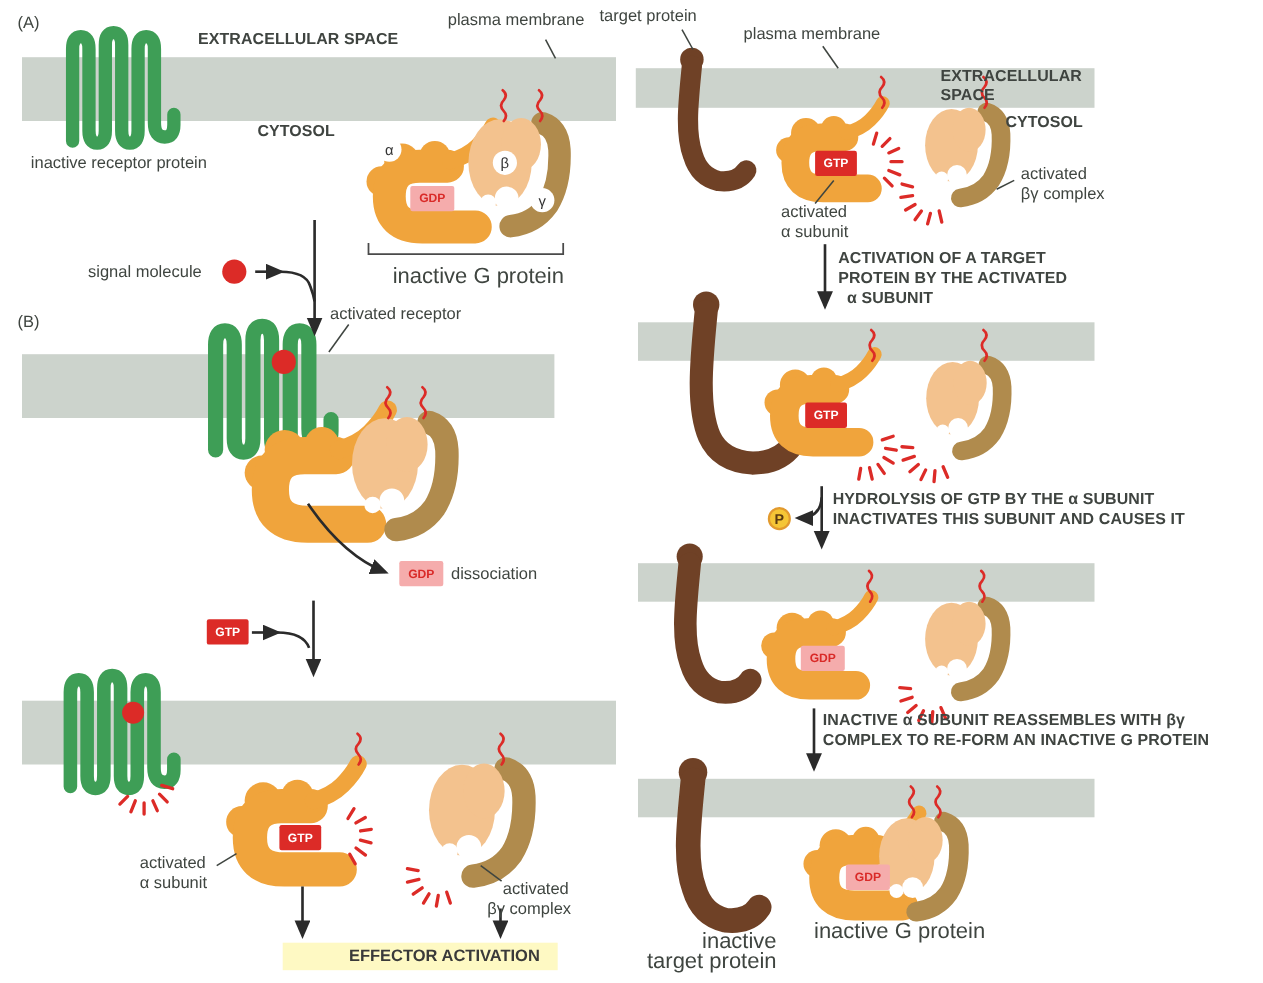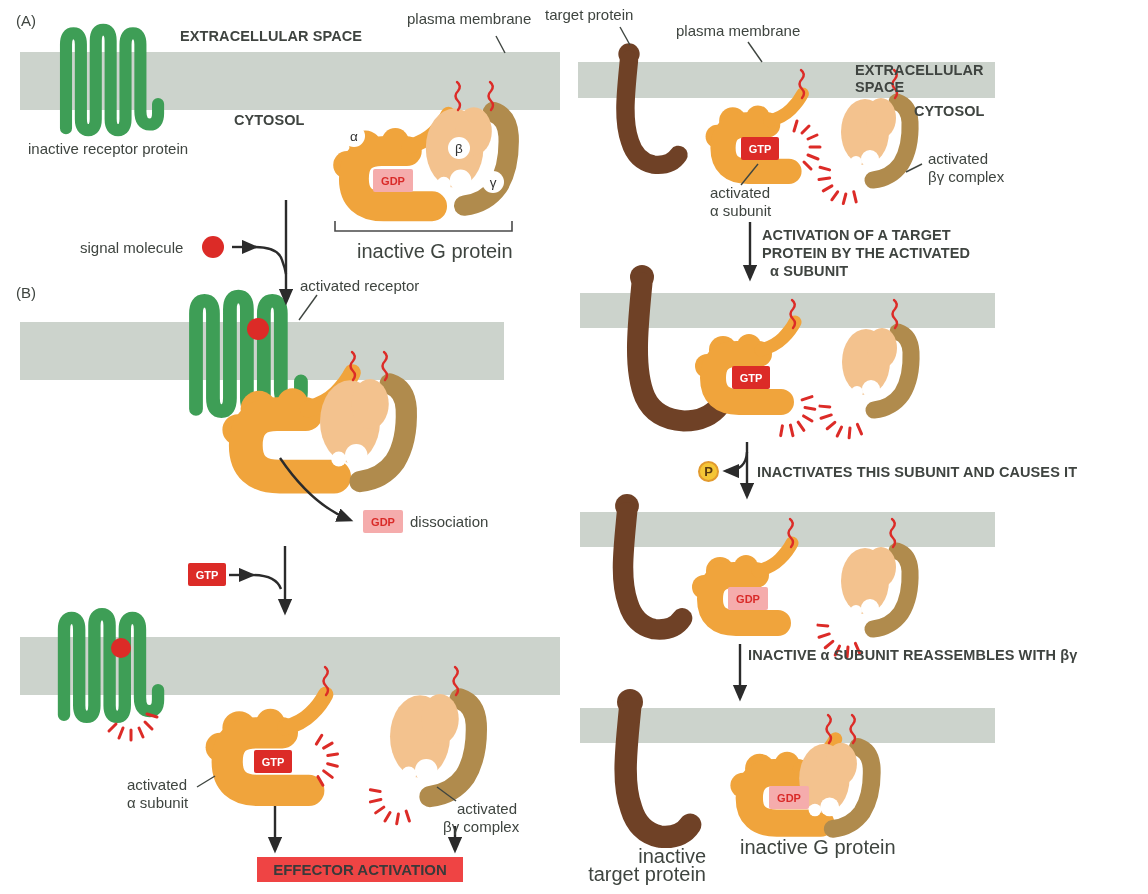--- a/index.html
+++ b/index.html
@@ -14,22 +14,22 @@
         display:flex;align-items:center;justify-content:center;border-radius:2px;
         font-family:"Liberation Sans",sans-serif;}
   .pbox{position:absolute;background:#F5ACAC;color:#D92A28;font-weight:700;font-size:11px;
         display:flex;align-items:center;justify-content:center;border-radius:2px;
         font-family:"Liberation Sans",sans-serif;}
   .gc{position:absolute;width:22px;height:22px;background:#fff;border-radius:50%;
       display:flex;align-items:center;justify-content:center;font-size:13.5px;color:#333;}
   .pc{position:absolute;width:21px;height:21px;background:#F5C636;border:2px solid #E29A2E;
       border-radius:50%;display:flex;align-items:center;justify-content:center;
       font-size:13px;font-weight:700;color:#5a3a10;box-sizing:border-box;}
-  .effector{position:absolute;background:#ef4444;display:flex;align-items:center;
-            justify-content:center;font-weight:700;font-size:15px;color:#3a3a3a;}
+  .effector{position:absolute;background:#fef9c3;display:flex;align-items:center;
+            justify-content:center;font-weight:700;font-size:15px;color:#3a3a3a;padding-left:44px;}
   .ralign{text-align:left;margin-top:38px;}
   .calign{text-align:right;}
 </style>
 </head>
 <body>
 
 <div class="stage">
 
 <svg width="1148" height="894" viewBox="0 0 1148 894">
   <defs>
@@ -215,24 +215,26 @@
 <div class="t lbl" style="left:928px;top:150px">activated</div>
 <div class="t lbl" style="left:928px;top:168px">βγ complex</div>
 
 <div class="t caps" style="left:762px;top:227px">ACTIVATION OF A TARGET</div>
 <div class="t caps" style="left:762px;top:245px">PROTEIN BY THE ACTIVATED</div>
 <div class="t caps" style="left:770px;top:263px">α SUBUNIT</div>
 
 <div class="nbox" style="left:732px;top:366px;width:38px;height:23px">GTP</div>
 
 <div class="pc" style="left:698px;top:461px">P</div>
+<div class="t caps" style="left:757px;top:446px">HYDROLYSIS OF GTP BY THE α SUBUNIT</div>
 <div class="t caps" style="left:757px;top:464px">INACTIVATES THIS SUBUNIT AND CAUSES IT</div>
 
 <div class="pbox" style="left:728px;top:587px;width:40px;height:23px">GDP</div>
 
 <div class="t caps" style="left:748px;top:647px">INACTIVE α SUBUNIT REASSEMBLES WITH βγ</div>
+<div class="t caps" style="left:748px;top:665px">COMPLEX TO RE-FORM AN INACTIVE G PROTEIN</div>
 
 <div class="pbox" style="left:769px;top:786px;width:40px;height:23px">GDP</div>
 <div class="t big" style="left:740px;top:836px">inactive G protein</div>
 <div class="t big calign" style="left:586px;top:845px;width:120px">inactive</div>
 <div class="t big calign" style="left:586px;top:863px;width:120px">target protein</div>
 
 </div>
 
 </body></html>

